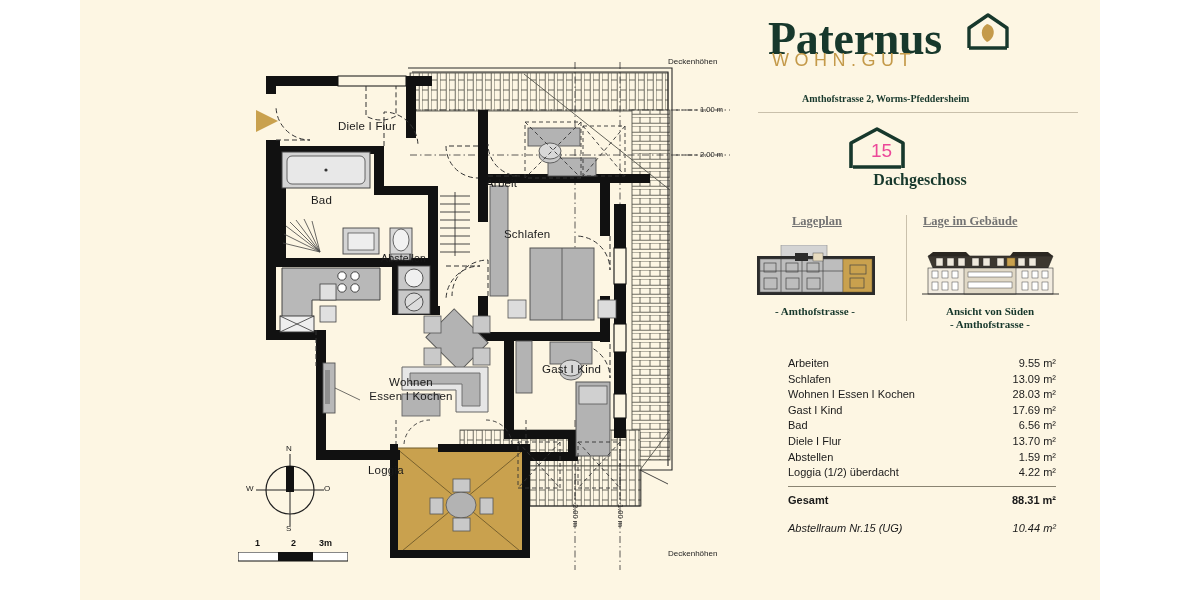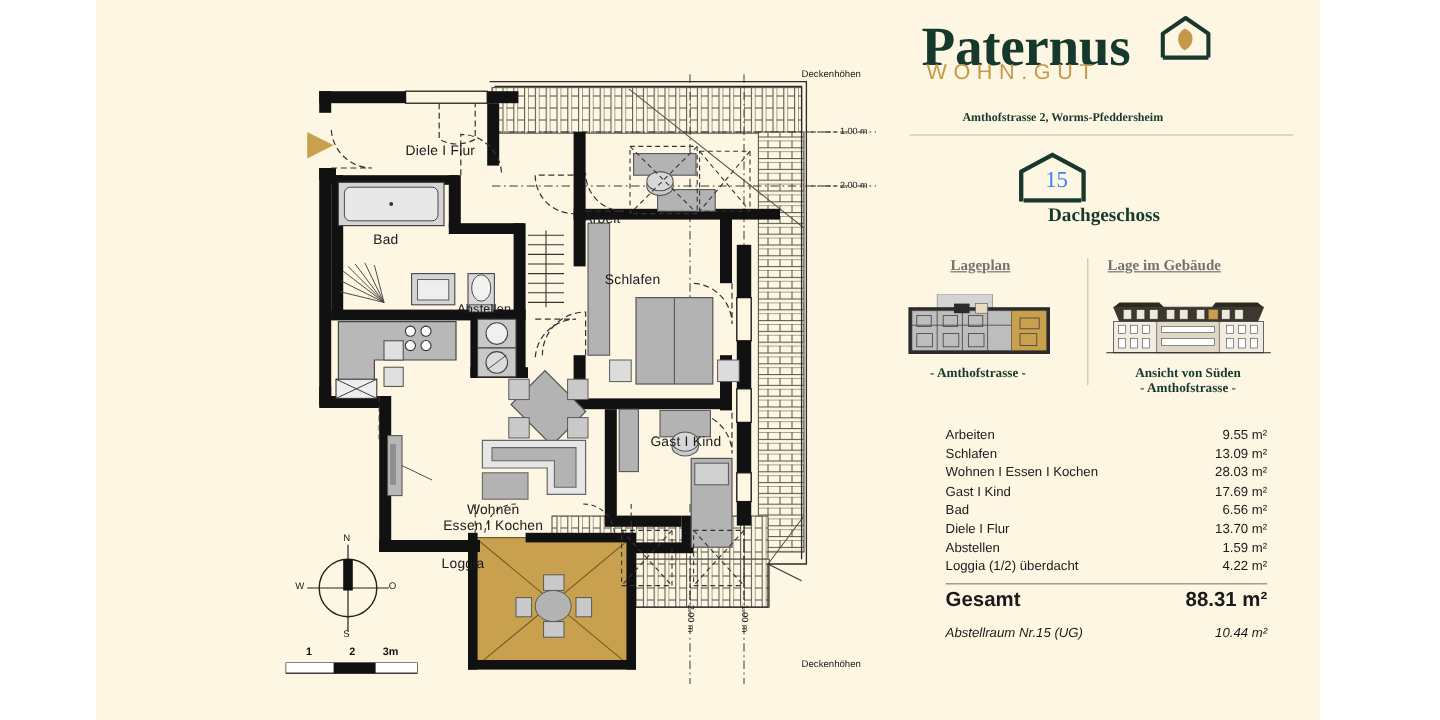--- a/index.html
+++ b/index.html
@@ -87,22 +87,22 @@
     white-space: nowrap;
   }
   #addr-rule {
     position: absolute; left: 18px; top: 112px; width: 320px; height: 1px;
     background: #c9c0ab;
   }
 
   #floorbadge { position: absolute; left: 100px; top: 126px; width: 230px; height: 68px; }
   #floor-num {
     position: absolute; left: 31px; top: 14px;
-    font-family: Liberation Serif, serif;
-    font-size: 19px; color: #3b82f6;
+    font-family: Liberation Sans, sans-serif;
+    font-size: 19px; color: #ec4899;
   }
   #floor-name {
     position: absolute; left: 0px; top: 45px; width: 160px; text-align: center;
     font-family: "Liberation Serif", serif;
     font-size: 16px; font-weight: bold; color: #17382c;
   }
 
   .sec-head {
     position: absolute;
     font-family: "Liberation Serif", serif;
@@ -125,21 +125,21 @@
   #table { position: absolute; left: 48px; top: 356px; width: 268px; }
   .trow {
     display: flex; justify-content: space-between;
     font-family: "Liberation Sans", sans-serif;
     font-size: 11px; color: #1a1a1a;
     line-height: 15.6px;
   }
   .trow .lbl { white-space: nowrap; }
   .trow .val { white-space: nowrap; }
   #table-rule { margin: 5px 0 4px 0; height: 1px; background: #8a8472; }
-  .trow.total { font-weight: bold; font-size: 17px; line-height: 18px; }
+  .trow.total { font-weight: bold; font-size: 11px; line-height: 18px; }
   #extra { margin-top: 12px; font-style: italic; }
 </style>
 </head>
 <body>
 
 <div id="page">
   <div id="cream"></div>
 
   <div id="plan-area">
 
@@ -398,21 +398,21 @@
 
     <div class="roomlabel" style="left:258px; top:120px;">Diele I Flur</div>
     <div class="roomlabel" style="left:231px; top:194px;">Bad</div>
     <div class="roomlabel" style="left:301px; top:252px; font-size:10.5px;">Abstellen</div>
     <div class="roomlabel" style="left:406px; top:177px;">Arbeit</div>
     <div class="roomlabel" style="left:424px; top:228px;">Schlafen</div>
     <div class="roomlabel" style="left:462px; top:363px;">Gast I Kind</div>
     <div class="roomlabel" style="left:288px; top:464px;">Loggia</div>
 
     <div style="position:absolute; left:266px; top:375px; width:130px; text-align:center; line-height:14px;">
-      <div class="roomlabel" style="position:static;margin-top:43px;">Wohnen</div>
+      <div class="roomlabel" style="position:static;">Wohnen</div>
       <div class="roomlabel" style="position:static;">Essen I Kochen</div>
     </div>
 
     <div class="tinylabel" style="left:588px; top:57px; font-size:8px;">Deckenhöhen</div>
     <div class="tinylabel" style="left:620px; top:105px;">1.00 m</div>
     <div class="tinylabel" style="left:620px; top:150px;">2.00 m</div>
     <div class="tinylabel" style="left:588px; top:549px; font-size:8px;">Deckenhöhen</div>
     <div class="tinylabel vert" style="left:500px; top:504px;">2.00 m</div>
     <div class="tinylabel vert" style="left:545px; top:504px;">1.00 m</div>
 

